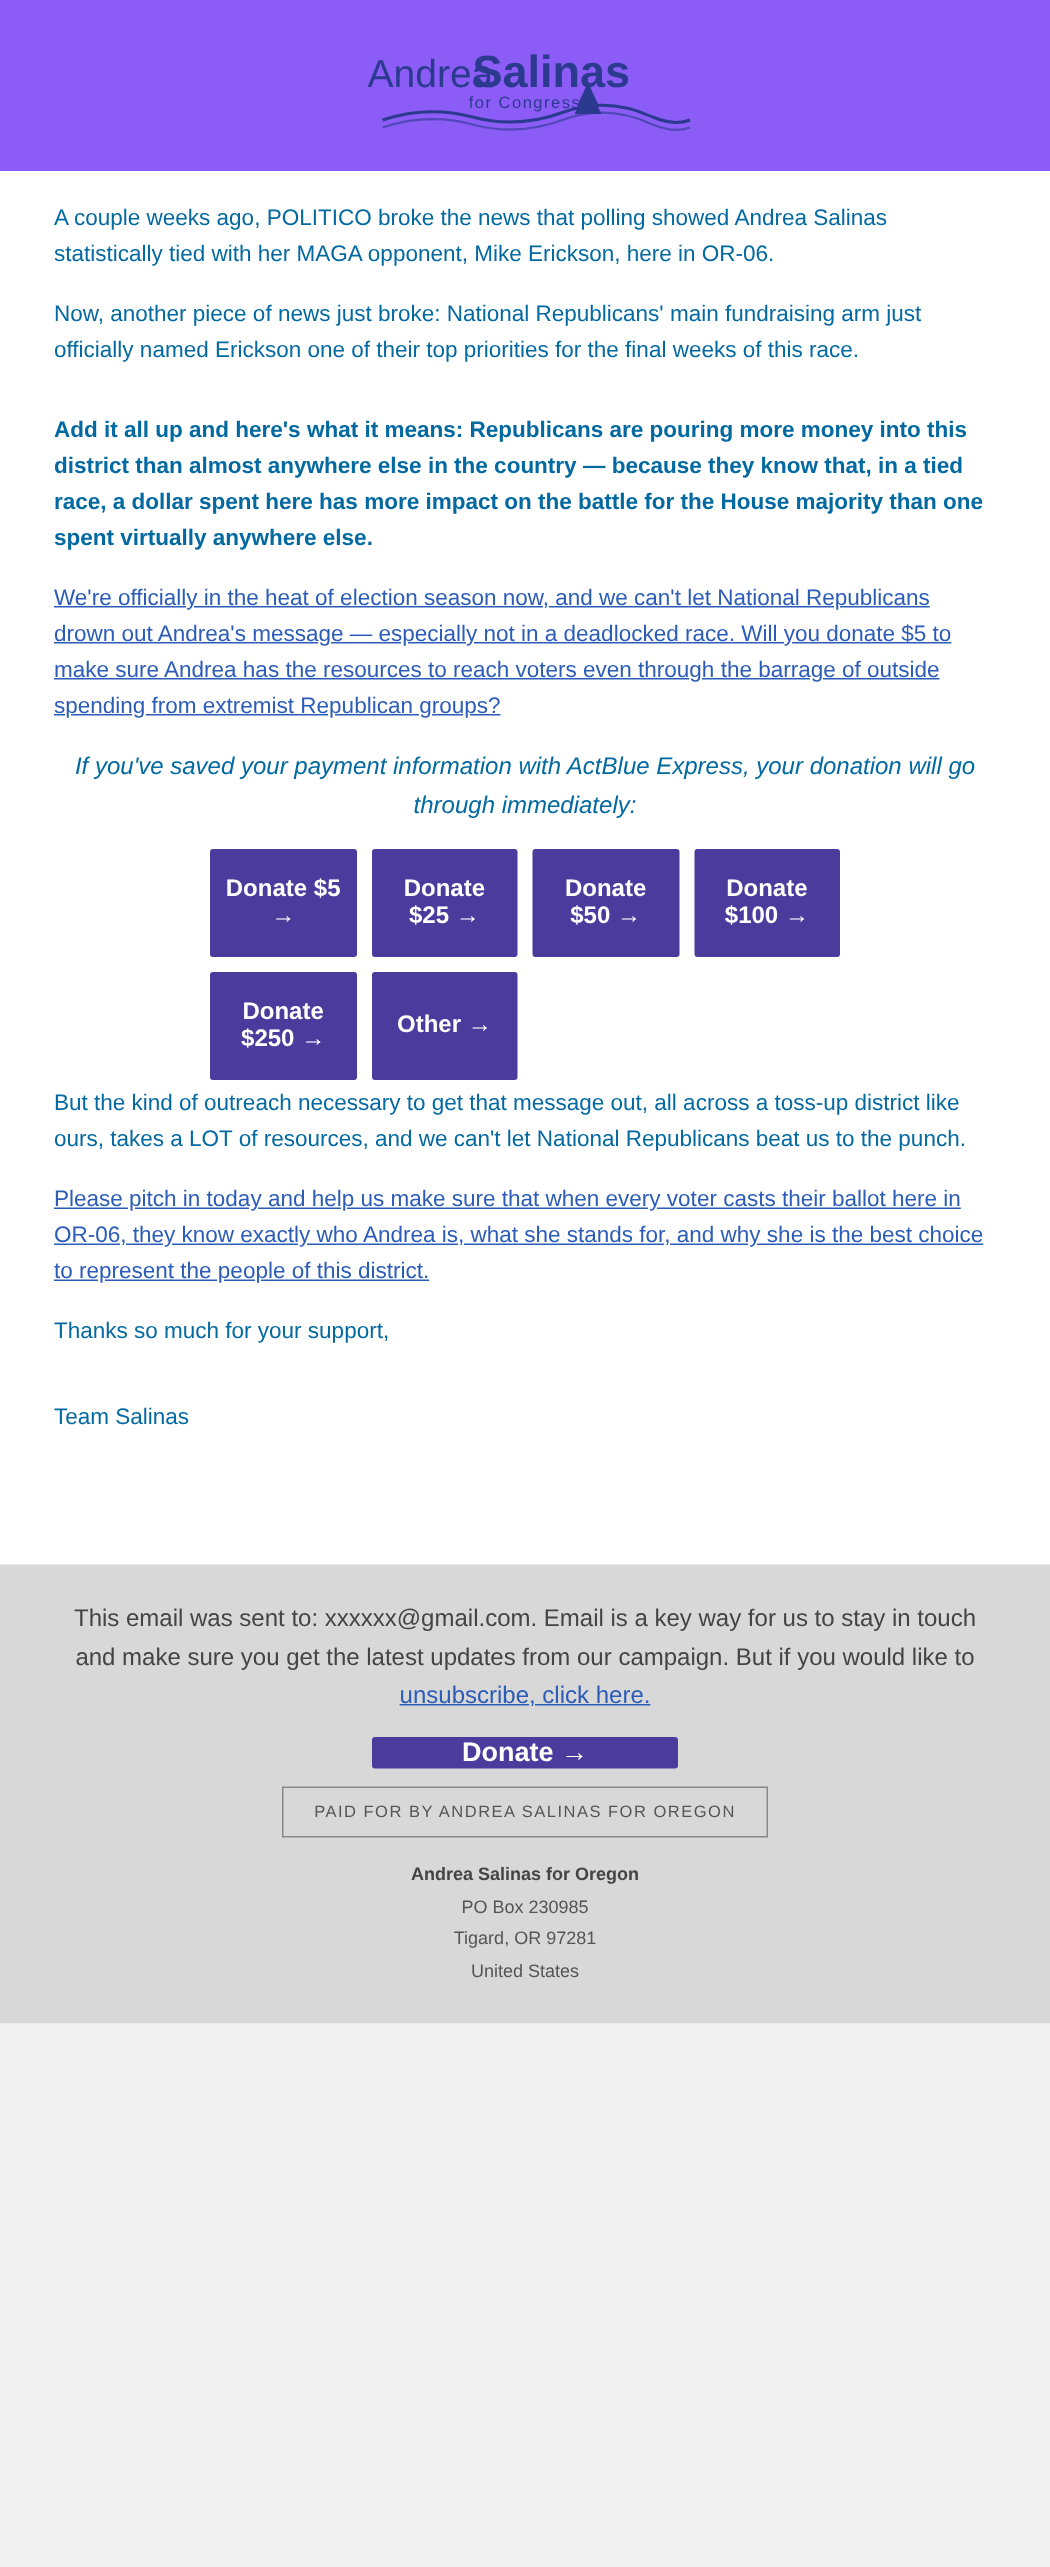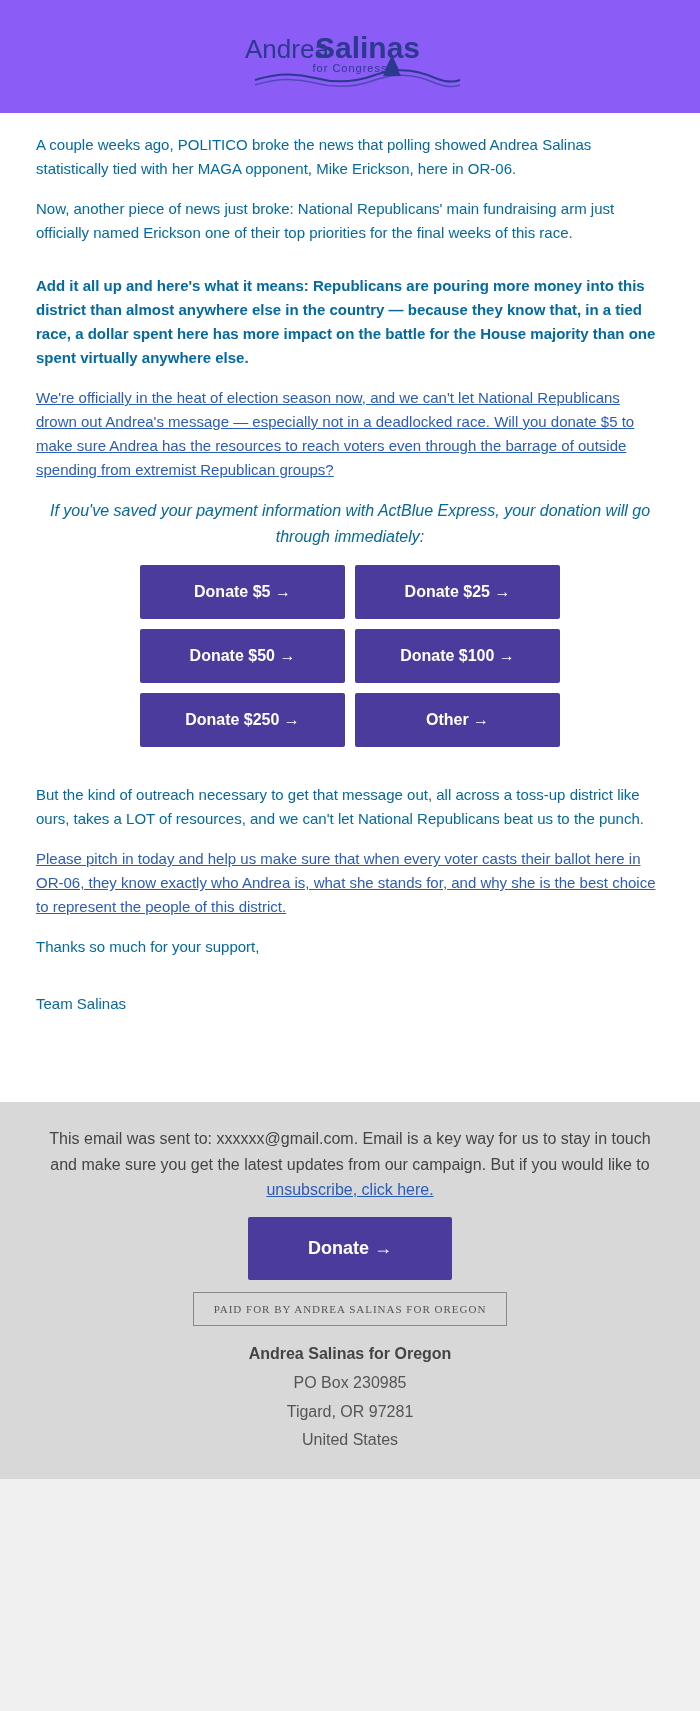--- a/index.html
+++ b/index.html
@@ -44,24 +44,24 @@
     }
     .actblue-note {
       text-align: center;
       font-size: 16px;
       color: #555;
       font-style: italic;
       margin-bottom: 14px;
     }
     .donate-grid {
       display: grid;
-      grid-template-columns: 1fr 1fr;
+      grid-template-columns: 1fr 1fr 1fr 1fr;
       gap: 10px;
       max-width: 440px;
-      margin: 0 auto 36px;
+      margin: 0 auto 4px;
       padding: 0 10px;
     }
     .donate-btn {
       background: #4a3b9c;
       color: #fff;
       border: none;
       padding: 18px 10px;
       font-size: 16px;
       font-weight: bold;
       cursor: pointer;
@@ -81,41 +81,40 @@
       line-height: 1.6;
       margin-bottom: 14px;
     }
     .footer-bar a {
       color: #2b5cb8;
     }
     .footer-donate-btn {
       background: #4a3b9c;
       color: #fff;
       border: none;
-      padding: 21px 60px;
+      padding: 0 60px;
       font-size: 18px;
       font-weight: bold;
       cursor: pointer;
       margin-bottom: 12px;
       border-radius: 2px;
       display: inline-block;
     }
     .paid-for-box {
       border: 1px solid #888;
       padding: 10px 20px;
       font-size: 11px;
       color: #555;
       display: inline-block;
       margin-bottom: 14px;
       letter-spacing: 1px;
       text-transform: uppercase;
-      font-family: Liberation Serif, serif;
     }
     .address-block {
-      font-size: 16px;
+      font-size: 12px;
       color: #555;
       line-height: 1.8;
     }
     .address-block strong {
       color: #444;
     }
   </style>
 </head>
 <body>
 

